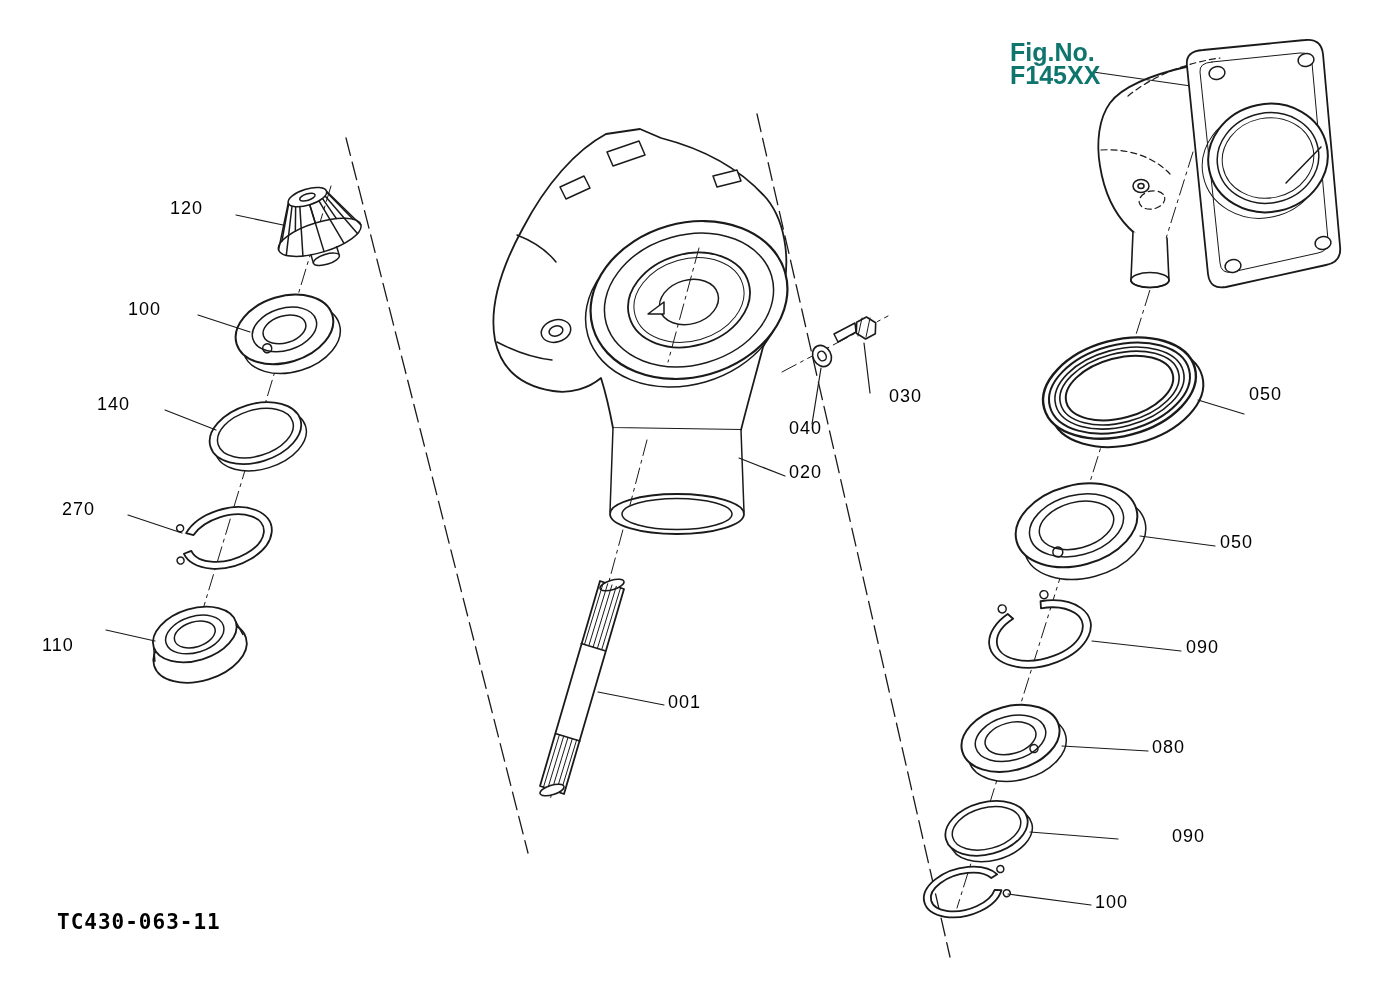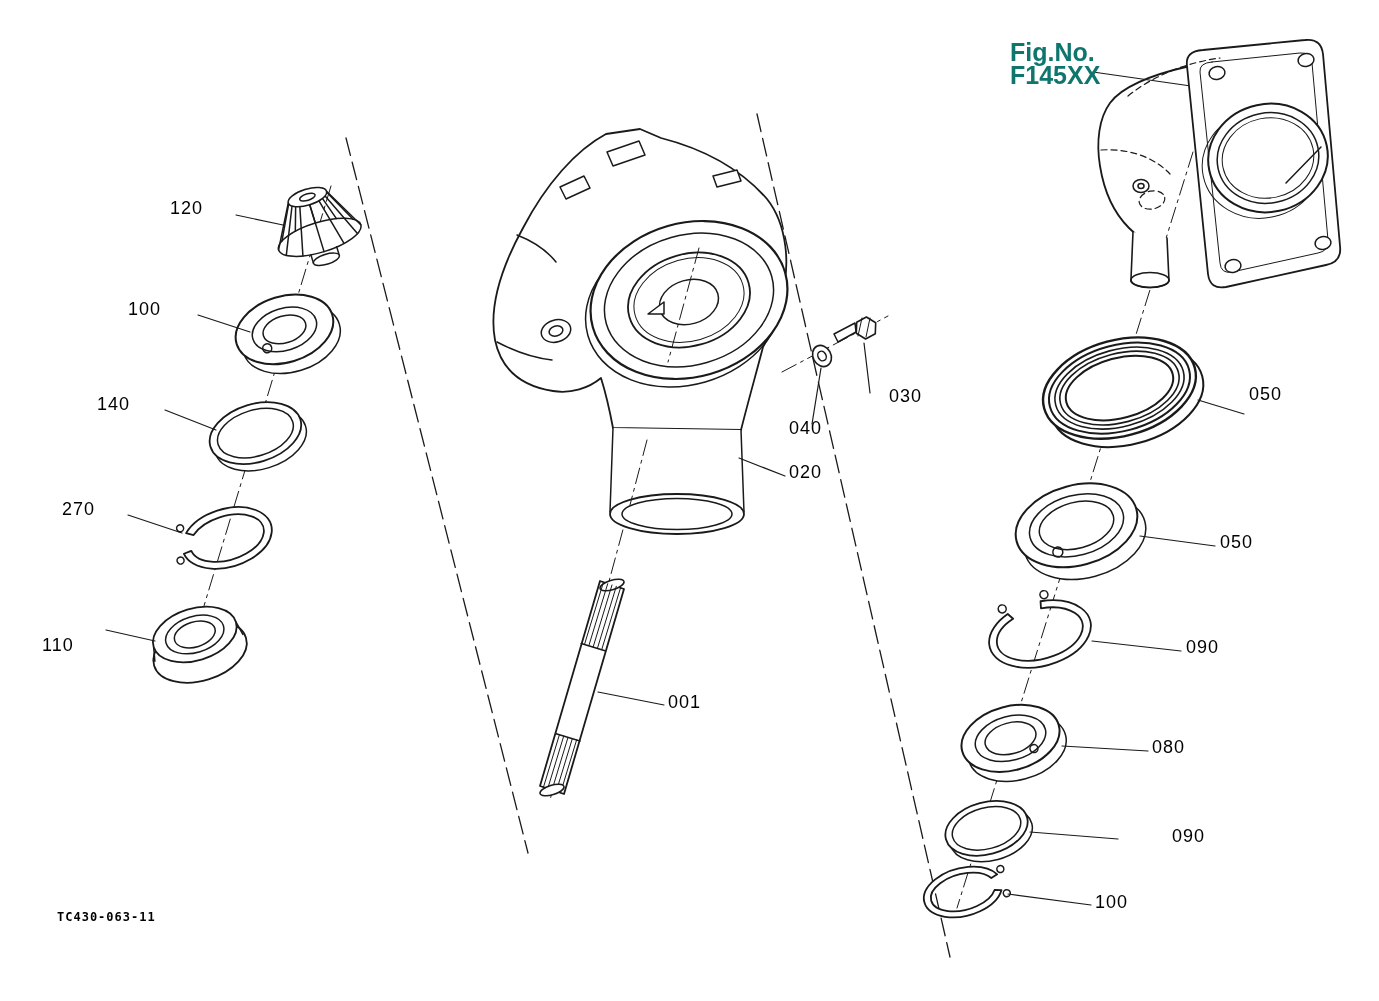--- a/index.html
+++ b/index.html
@@ -1,21 +1,21 @@
 <!DOCTYPE html>
 <html><head>
 <meta charset="utf-8">
 <style>
   html,body{margin:0;padding:0;background:#fff;}
   .stage{position:relative;width:1379px;height:1001px;background:#ffffff;
          font-family:"Liberation Sans",sans-serif;overflow:hidden;}
   .stage svg{position:absolute;left:0;top:0;}
   .part-label{position:absolute;font-size:18px;color:#000;letter-spacing:1px;white-space:nowrap;}
   .fig-label{position:absolute;font-size:25px;font-weight:bold;color:#0f766e;white-space:nowrap;text-align:right;}
-  .drawing-number{position:absolute;font-family:"DejaVu Sans Mono",monospace;font-size:12px;
+  .drawing-number{position:absolute;font-family:"DejaVu Sans Mono",monospace;font-size:21px;
                   font-weight:700;letter-spacing:1px;color:#000;}
   .phantom{stroke-dasharray:18 7;stroke-width:1.3;}
   .centerline{stroke-dasharray:16 5 3 5;stroke-width:1;}
   .leader{stroke-width:1.2;}
 </style>
 </head>
 <body>
 
 <div class="stage">
 

